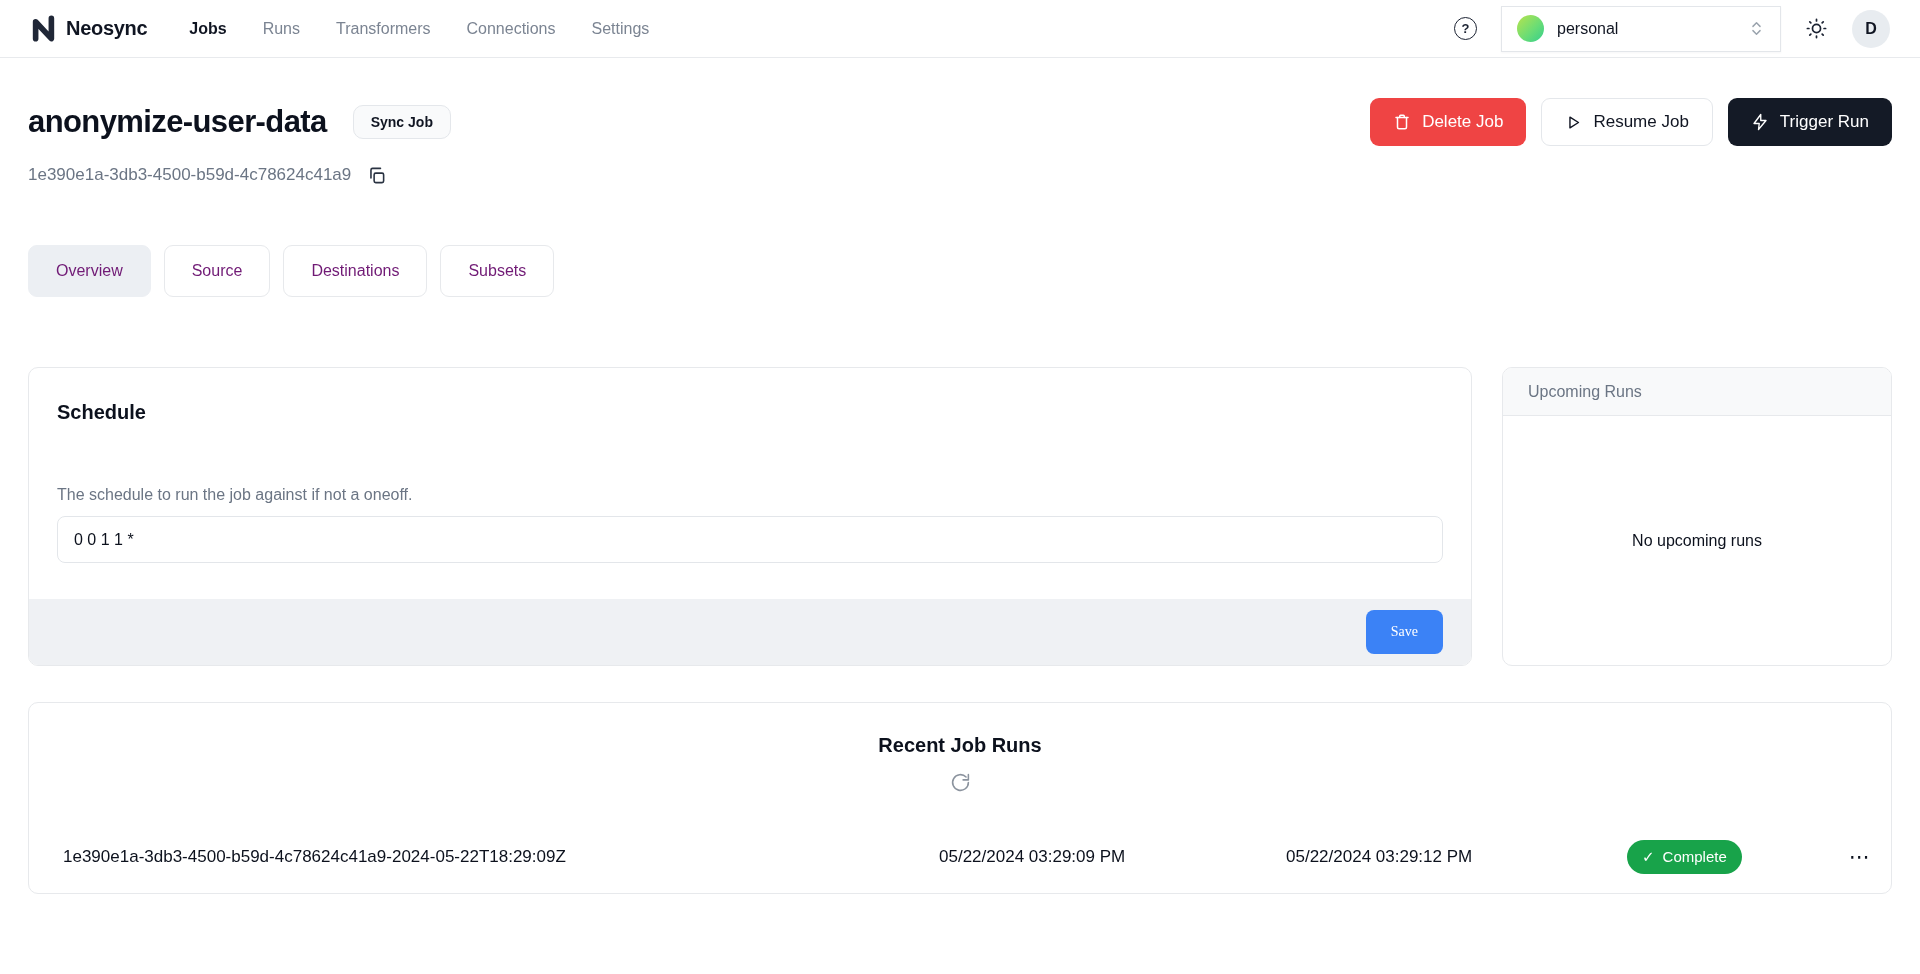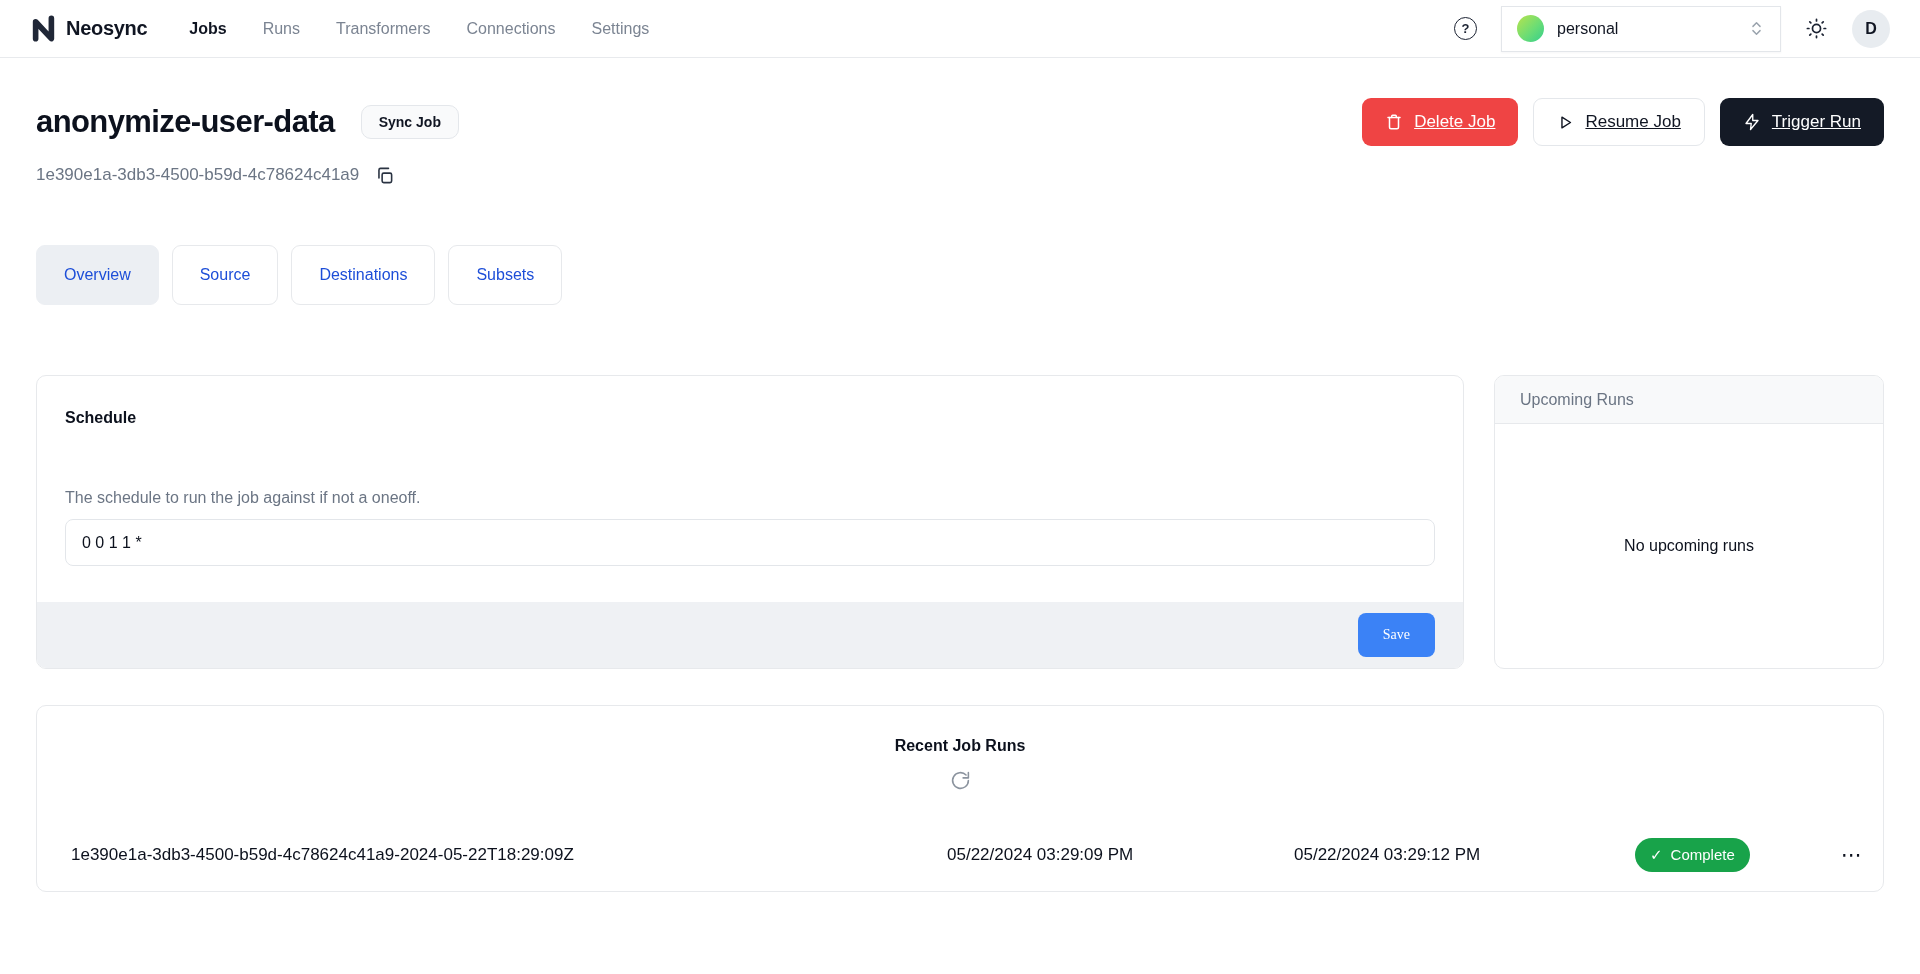--- a/index.html
+++ b/index.html
@@ -22,50 +22,50 @@
     background:#fff; display:flex; align-items:center; gap:13px; padding:0 15px; cursor:pointer;
     box-shadow:0 1px 2px rgba(16,24,40,.04); }
   .org-dot { width:27px; height:27px; border-radius:50%;
     background:linear-gradient(135deg,#b8e34d 0%,#6ddd74 55%,#34cf8d 100%); }
   .account-name { font-size:16px; color:#101522; }
   .chev-updown { margin-left:auto; color:#9aa3ad; }
   .avatar { width:38px; height:38px; border-radius:50%; background:#e8ecf0; display:flex;
     align-items:center; justify-content:center; font-size:16px; font-weight:600; color:#101522; cursor:pointer; }
 
   
-  main { padding:0 36px; }
+  main { padding:0 28px; }
   .title-row { margin-top:40px; display:flex; align-items:center; justify-content:space-between; }
   .title-left { display:flex; align-items:center; gap:26px; }
   h1 { font-size:31px; font-weight:700; color:#0c111d; letter-spacing:-.6px; }
   .sync-badge { border:1px solid #e4e7eb; background:#f9fafb; border-radius:10px;
     padding:8px 17px; font-size:14px; font-weight:600; color:#101522; }
   .title-actions { display:flex; gap:15px; }
   .btn { height:48px; border:none; border-radius:9px; font-size:17px; font-weight:500;
     display:inline-flex; align-items:center; gap:11px; padding:0 23px; cursor:pointer;
-    font-family:inherit;text-decoration:underline; }
+    font-family:inherit; }
   .btn-delete { background:#ef4444; color:#fff; }
   .btn-resume { background:#fff; border:1px solid #e4e7eb; color:#101522; }
   .btn-trigger { background:#141a26; color:#fff; }
   .jobid-row { margin-top:19px; display:flex; gap:16px; }
   .jobid { color:#6b7584; font-size:17px; }
   .copy-btn { color:#2a3342; }
 
   
   .tabs { margin-top:60px; display:flex; gap:13px; }
-  .tab { height:60px; padding:0 27px; border-radius:9px; font-size:16px; color:#1d4ed8;
+  .tab { height:52px; padding:0 27px; border-radius:9px; font-size:16px; color:#701a75;
     background:#fff; border:1px solid #e7e9ec; display:flex; align-items:center; cursor:pointer;
     font-family:inherit; }
   .tab.active { background:#eceff3; border-color:#eceff3; font-weight:500; }
 
   
   .cards-row { margin-top:70px; display:flex; gap:30px; align-items:stretch; }
   .card { border:1px solid #e7e9ec; border-radius:10px; background:#fff; }
   .schedule-card { flex:1; display:flex; flex-direction:column; overflow:hidden; }
   .schedule-body { padding:33px 28px 0; flex:1; }
-  .card-h2 { font-size:16px; font-weight:700; color:#0c111d; }
+  .card-h2 { font-size:20px; font-weight:700; color:#0c111d; }
   .schedule-desc { margin-top:62px; color:#6b7584; font-size:16px; }
   .schedule-input { margin-top:12px; width:100%; height:47px; border:1px solid #e3e6ea;
     border-radius:8px; padding:0 16px; font-size:16px; color:#0c111d; font-family:inherit; outline:none; }
   .schedule-footer { margin-top:36px; background:#eff1f4; height:66px; padding:0 28px;
     display:flex; align-items:center; justify-content:flex-end; }
   .btn-save { background:#3b82f6; color:#fff; height:44px; padding:0 25px; border-radius:8px;
     font-size:14px; border:none; cursor:pointer; font-family:Liberation Serif, serif; }
 
   .upcoming-card { width:390px; display:flex; flex-direction:column; overflow:hidden; }
   .upcoming-header { background:#f8f9fa; border-bottom:1px solid #e7e9ec; height:48px;

